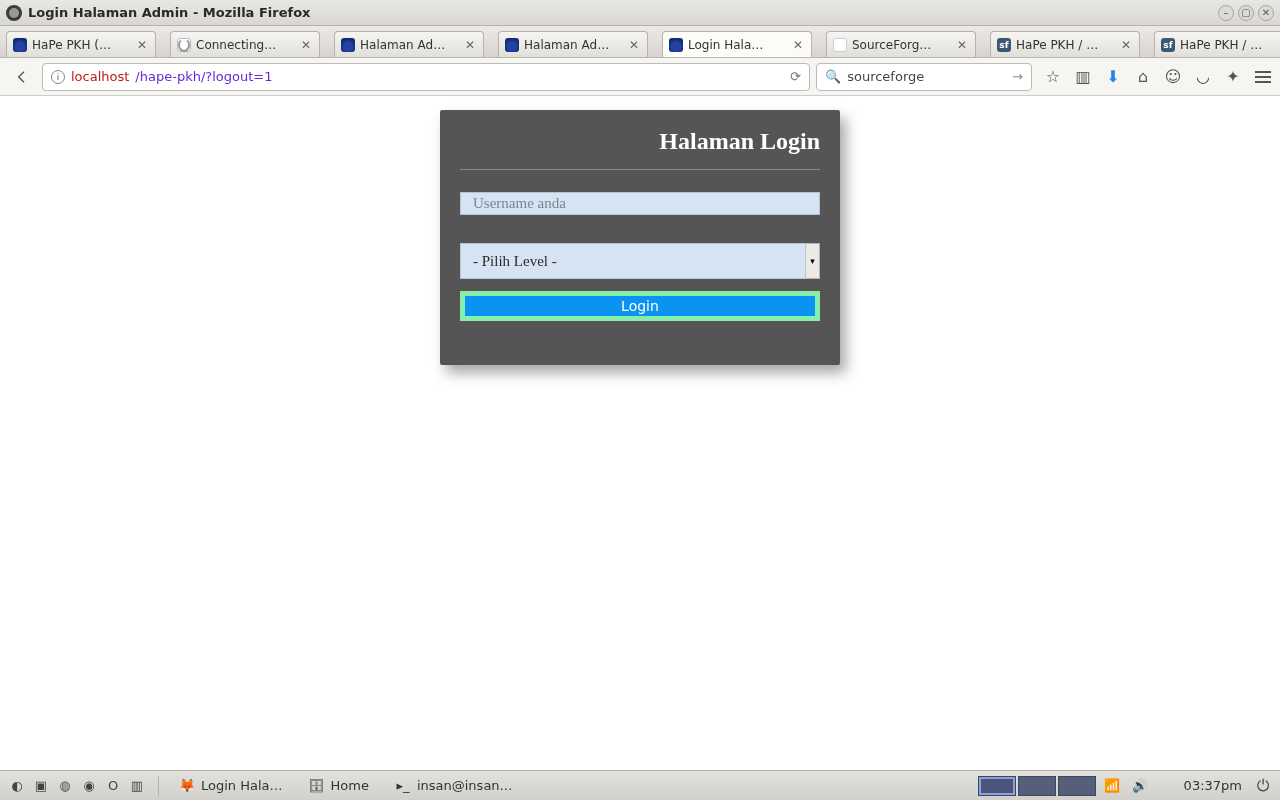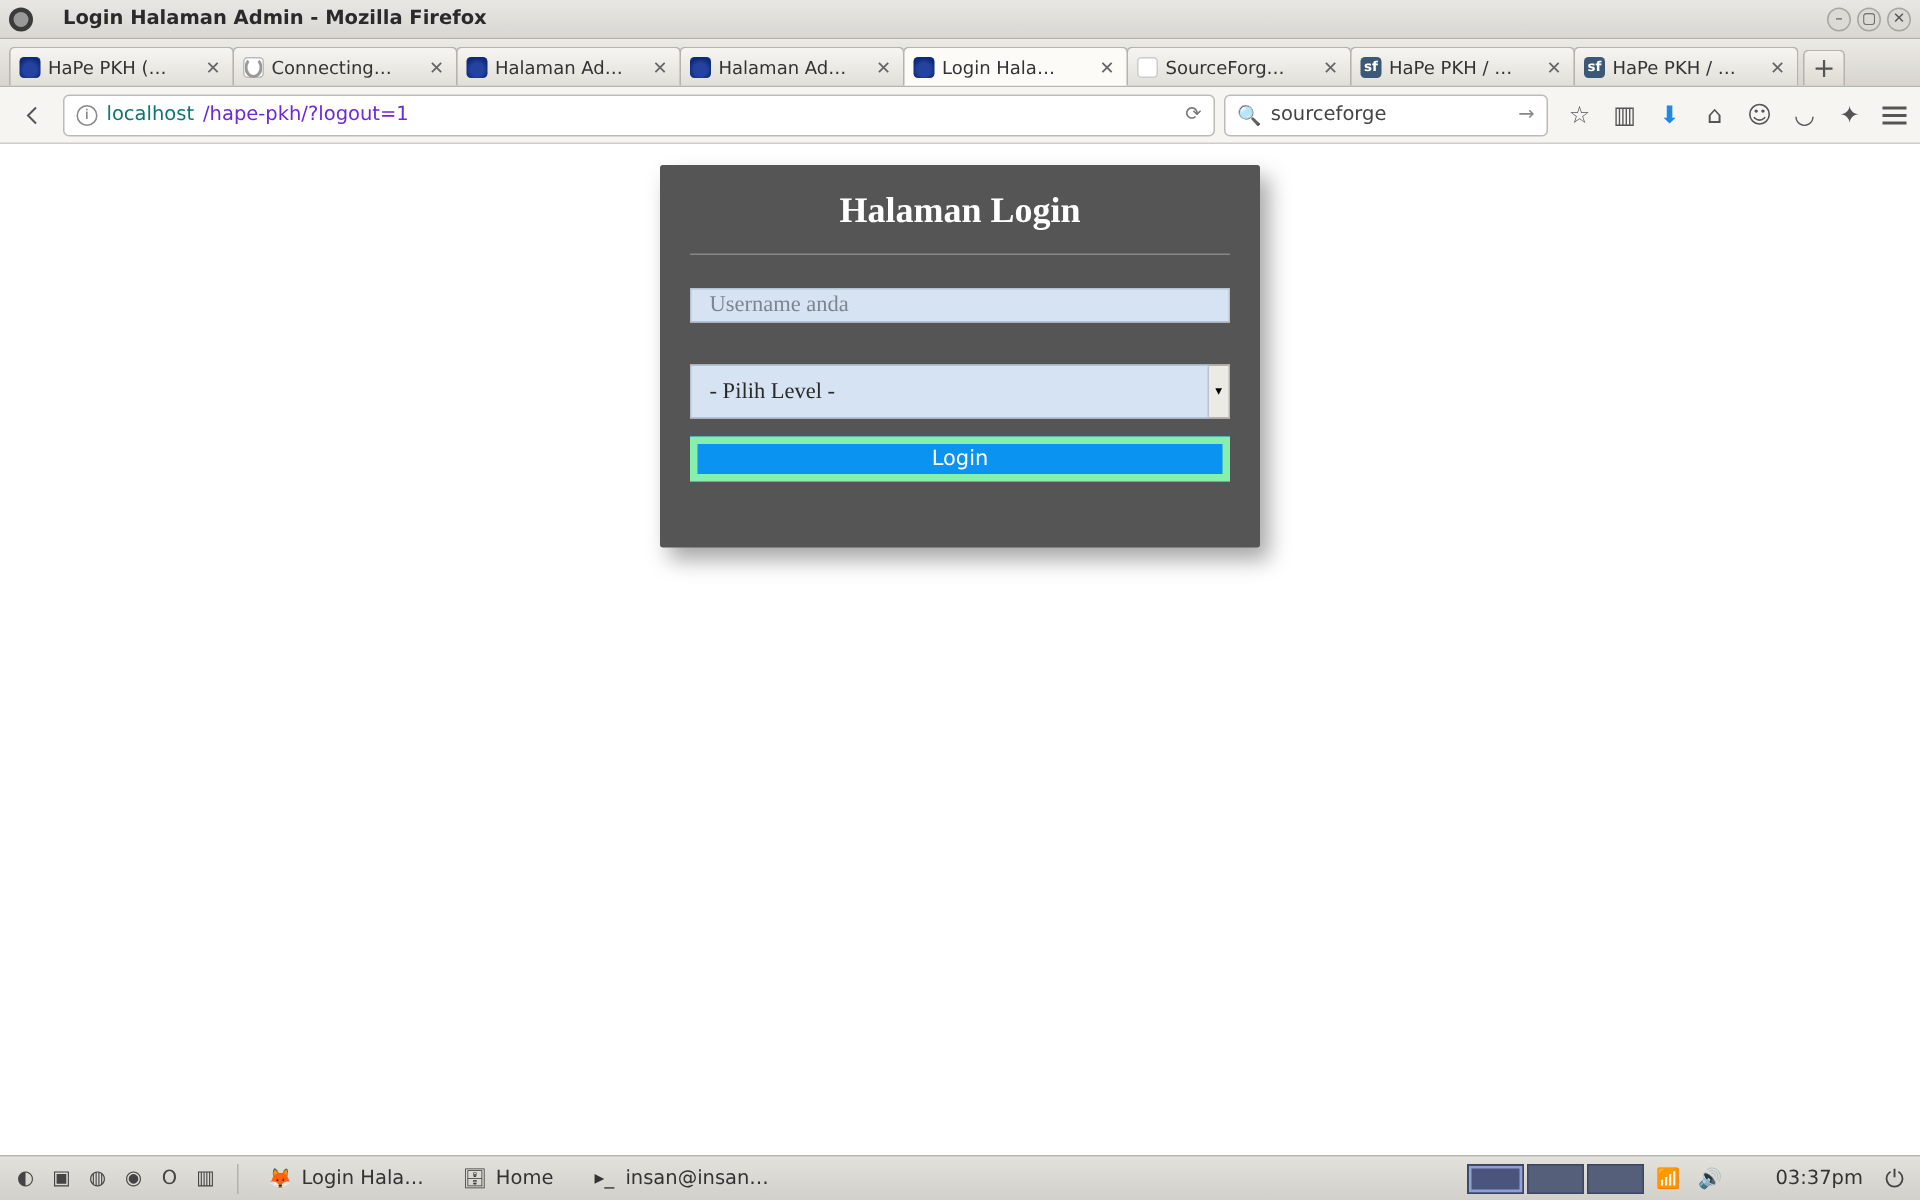--- a/index.html
+++ b/index.html
@@ -1,32 +1,32 @@
 <!DOCTYPE html>
 <html><head>
 <meta charset="utf-8">
 <style>
 * { box-sizing: border-box; margin: 0; padding: 0; }
 html, body { width: 1280px; height: 800px; font-family: "DejaVu Sans", "Liberation Sans", sans-serif; background: #fff; overflow: hidden; }
 
 
 .window-titlebar {
   height: 26px; background: linear-gradient(#e9e7e3,#d9d7d2); border-bottom: 1px solid #b5b2ad;
-  display: flex; align-items: center; padding: 0 6px; gap: 20px; color: #2a2a2a;
+  display: flex; align-items: center; padding: 0 6px; gap: 6px; color: #2a2a2a;
 }
 .window-titlebar .ff-logo { width:16px; height:16px; background:#3b3b3b; border-radius:50%; position:relative; }
 .window-titlebar .ff-logo::after{content:""; position:absolute; inset:3px; border-radius:50%; background:#999;}
 .window-titlebar .title { font-weight:700; font-size:13px; }
 .window-controls { margin-left:auto; display:flex; gap:4px; }
 .window-controls .wc { width:16px; height:16px; border-radius:50%; background:#dcdad5; border:1px solid #a8a6a0; display:flex; align-items:center; justify-content:center; font-size:10px; color:#555; }
 
 
 .tabstrip {
   height: 32px; background: linear-gradient(#eceae5,#d7d4cf); border-bottom: 1px solid #b8b6b0;
-  display:flex; align-items:flex-end; padding: 0 6px; gap:0;
+  display:flex; align-items:flex-end; padding: 0 6px; gap:15px;
 }
 .tab {
   height: 26px; min-width:120px; max-width:154px; flex:0 0 150px;
   background: linear-gradient(#f6f5f1,#e1dfd9); border:1px solid #b6b3ad; border-bottom:none;
   border-radius: 4px 4px 0 0; display:flex; align-items:center; padding:0 6px; font-size:12px; color:#333;
   margin-right:-1px;
 }
 .tab.active { background:#fcfbf8; font-weight:400; box-shadow:0 -1px 0 #fff inset; }
 .tab .favicon { width:14px; height:14px; border-radius:3px; margin-right:5px; flex:0 0 14px; display:flex; align-items:center; justify-content:center; font-size:9px; font-weight:700; color:#fff;}
 .fav-fire { background: radial-gradient(circle at 50% 60%, #2443a0 40%, #0f2a78 70%); }
@@ -39,21 +39,21 @@
 .newtab { width:28px; height:24px; display:flex; align-items:center; justify-content:center; font-size:18px; color:#555; margin-left:4px; border:1px solid #b6b3ad; border-bottom:none; border-radius:4px 4px 0 0; background:linear-gradient(#f3f1ec,#ddd9d3);}
 
 
 .navbar {
   height: 38px; background:#f6f5f1; border-bottom:1px solid #cfcdc7; display:flex; align-items:center; padding:0 8px; gap:6px;
 }
 .nav-btn { width:28px; height:28px; border-radius:4px; display:flex; align-items:center; justify-content:center; color:#555; }
 .nav-btn svg { width:16px; height:16px; }
 .urlbar { flex:1; height:28px; border:1px solid #bdbbb5; border-radius:4px; background:#fff; display:flex; align-items:center; padding:0 8px; font-size:13px; color:#222; gap:6px;}
 .urlbar .info-icon{ width:14px;height:14px;border:1px solid #888;border-radius:50%; font-size:9px; color:#666; display:flex;align-items:center;justify-content:center;}
-.urlbar .host { color:#0f766e; }
+.urlbar .host { color:#b91c1c; }
 .urlbar .path { color:#6d28d9; }
 .urlbar .reload { margin-left:auto; color:#777; }
 .searchbar { width:216px; height:28px; border:1px solid #bdbbb5; border-radius:4px; background:#fff; display:flex; align-items:center; padding:0 8px; font-size:13px; color:#444; gap:6px;}
 .searchbar .go { margin-left:auto; color:#888; }
 .toolbar-icons { display:flex; align-items:center; gap:12px; margin-left:6px; }
 .toolbar-icons span { width:18px; height:18px; display:flex; align-items:center; justify-content:center; color:#555; }
 .dl-icon { color:#2088e6 !important; font-size:16px; }
 .burger { display:flex; flex-direction:column; gap:3px; }
 .burger i { width:16px; height:2px; background:#555; display:block; }
 
@@ -61,21 +61,21 @@
 .viewport {
   position:relative; width:100%; height: calc(800px - 26px - 32px - 38px - 30px); background:#fff;
 }
 .login-card {
   position:absolute; left:50%; top:14px; transform:translateX(-50%);
   width:400px; background:#555; border-radius:2px; padding:14px 20px 44px;
   box-shadow: 6px 8px 14px rgba(0,0,0,0.35);
 }
 .login-card h1 {
   font-family: Georgia, "Times New Roman", serif; font-weight:700; color:#fff; font-size:24px;
-  text-align:center; padding: 4px 0 14px; border-bottom:1px solid #888;
+  text-align:right; padding: 4px 0 14px; border-bottom:1px solid #888;
 }
 .login-card .field {
   width:100%; height:23px; background:#d6e3f3; border:1px solid #b6c3d3; margin-top:22px;
   font-family: Georgia, serif; font-size:15px; color:#7b8691; padding:0 12px; display:flex; align-items:center;
 }
 .login-card .select-wrap { margin-top:28px; display:flex; }
 .login-card .select {
   flex:1; height:36px; background:#d6e3f3; border:1px solid #b6c3d3;
   font-family: Georgia, serif; font-size:15px; color:#2a2a2a; padding:16px 12px; display:flex; align-items:center;
 }

